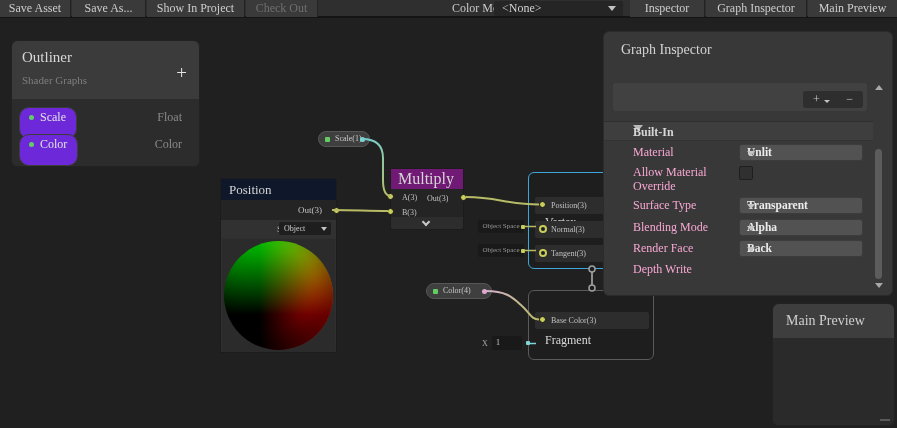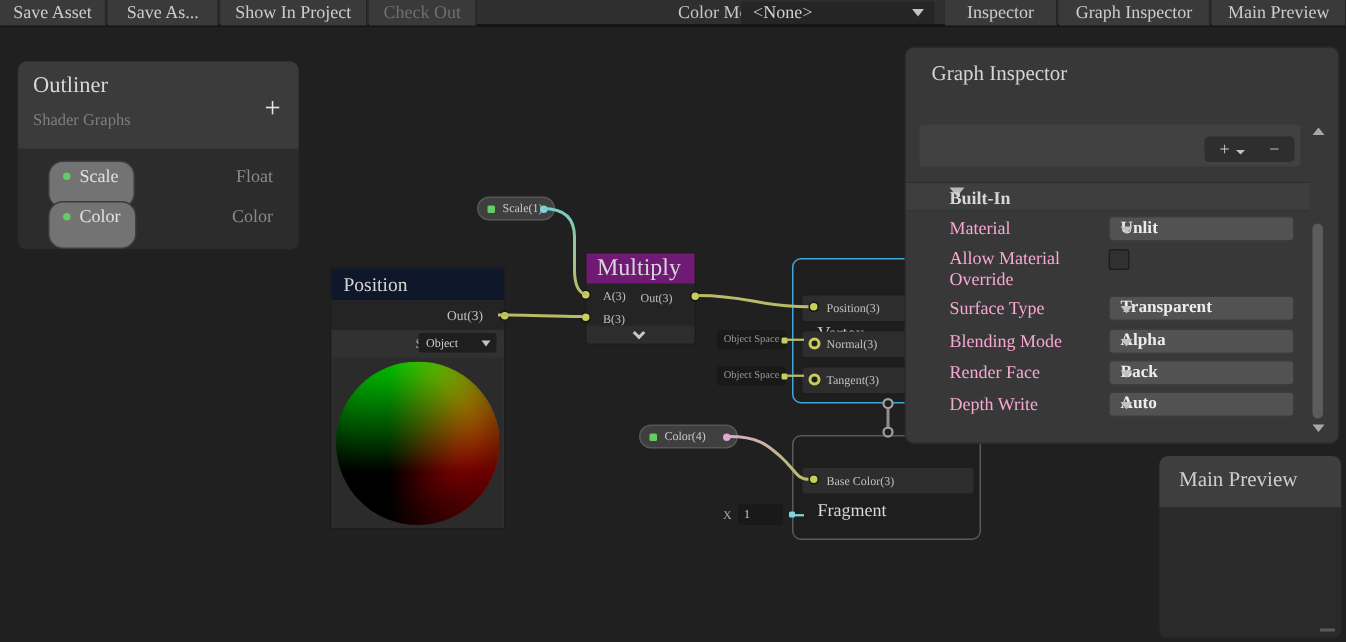--- a/index.html
+++ b/index.html
@@ -23,21 +23,21 @@
   .panel { position:absolute; border-radius:6px; z-index:10; }
 
   
   .blackboard { left:11px; top:40px; width:189px; height:127px; background:#2c2c2c;
                 border:1px solid #222; }
   .bb-header { height:58px; background:#3b3b3b; border-radius:6px 6px 0 0; position:relative; }
   .bb-title { position:absolute; left:10px; top:8px; font-size:15px; color:#d8d8d8; }
   .bb-sub { position:absolute; left:10px; top:33px; font-size:11px; color:#7e7e7e; }
   .bb-plus { position:absolute; right:12px; top:22px; font-size:19px; color:#e6e6e6; line-height:19px; }
   .bb-row { position:absolute; left:0; width:100%; height:20px; }
-  .bb-pill { position:absolute; left:20px; top:0; height:32px; background:#737373; border:1px solid #3c3c3c;
+  .bb-pill { position:absolute; left:7px; top:0; height:32px; background:#6d28d9; border:1px solid #3c3c3c;
              border-radius:10px; color:#e2e2e2; font-size:12px; line-height:18px; padding:0 10px 0 20px; }
   .dot-green { position:absolute; left:9px; top:7px; width:5px; height:5px; border-radius:50%; background:#62cd62; }
   .bb-type { position:absolute; right:17px; top:3px; font-size:12px; color:#8a8a8a; }
 
   
   .node { position:absolute; z-index:2; }
   .posnode { left:220px; top:178px; width:117px; height:175px; background:#2f2f2f;
              border:1px solid #1c1c1c; border-radius:2px; }
   .posnode .ttl { height:21px; background:#0f172a; color:#d5d5d5; font-size:13px; line-height:21px; padding-left:8px; }
   .posnode .outrow { height:20px; background:#242424; position:relative; }
@@ -311,24 +311,20 @@
     </div>
     <div class="irow" style="top:207px;">
       <span class="lbl">Render Face</span>
       <div class="dd">
         <span>Back</span>
         <span class="caret"></span>
       </div>
     </div>
     <div class="irow" style="top:228px;">
       <span class="lbl">Depth Write</span>
-      <div class="dd">
-        <span>Auto</span>
-        <span class="caret"></span>
-      </div>
     </div>
 
     <div class="vscroll">
       <span class="arr-up"></span>
       <div class="vthumb"></div>
       <span class="arr-dn"></span>
     </div>
   </div>
 
   <div class="panel mainprev">

